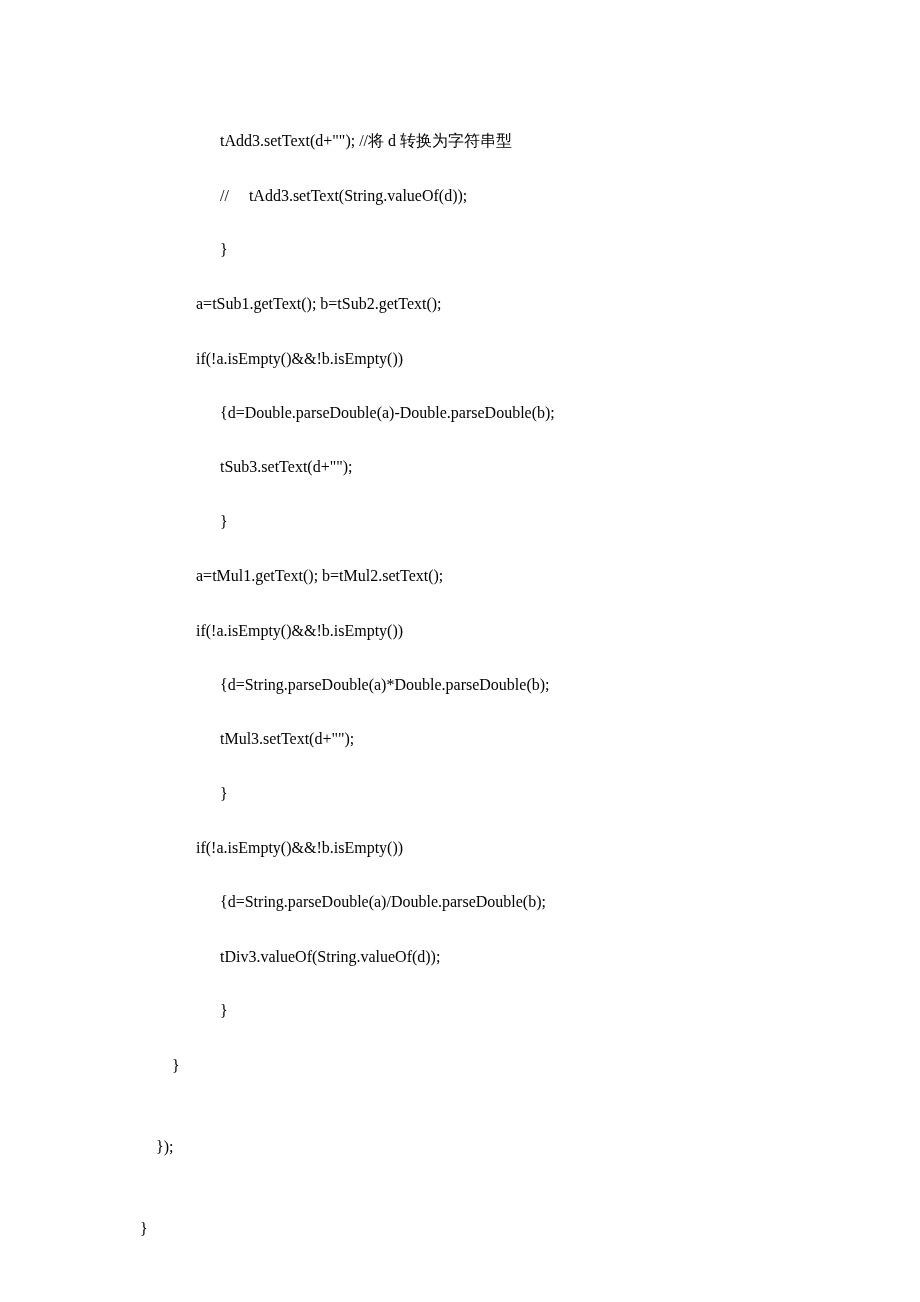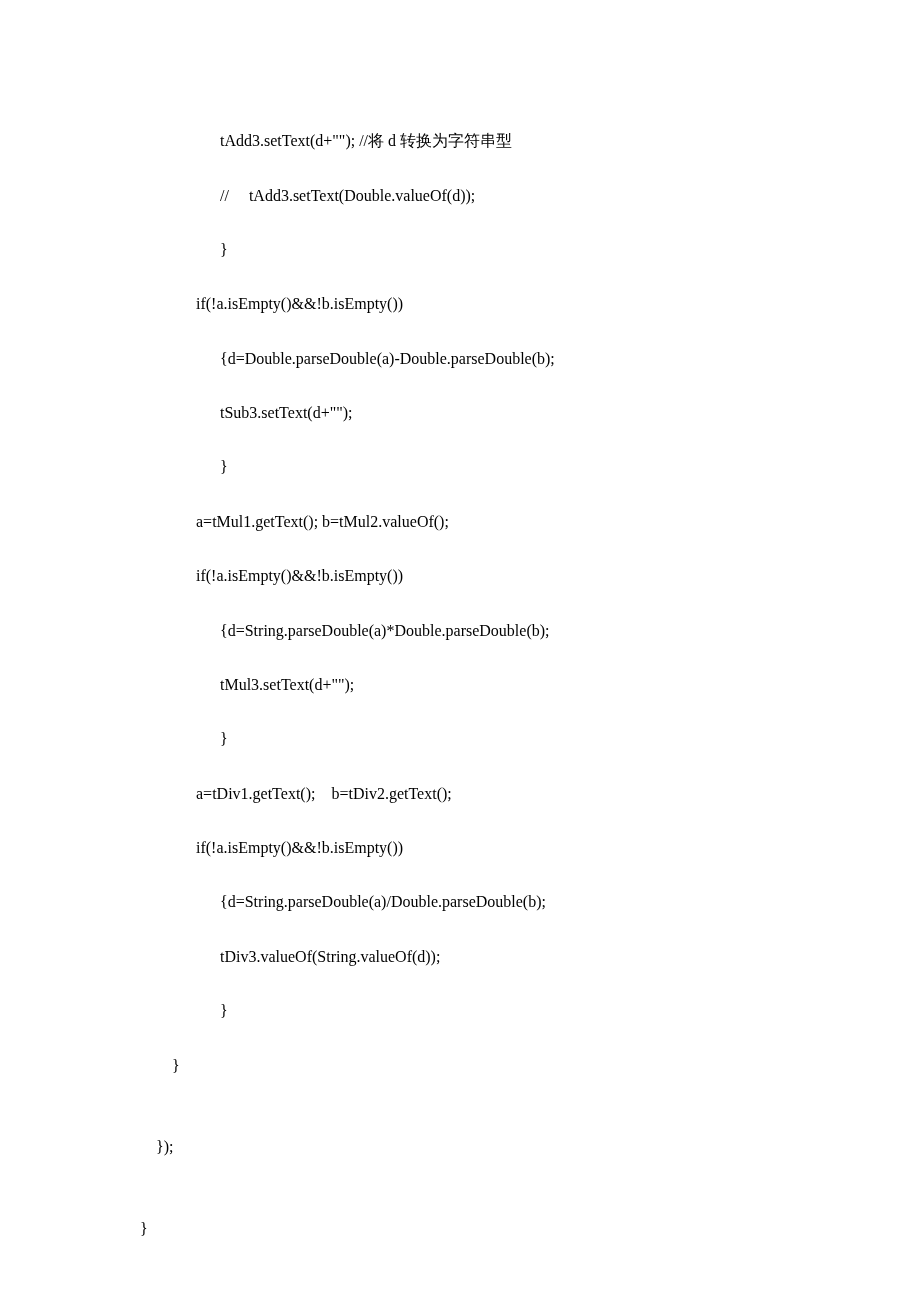--- a/index.html
+++ b/index.html
@@ -17,32 +17,32 @@
       margin-left: 140px;
       margin-bottom: 10px;
     }
     .code-line { display: block; }
   </style>
 </head>
 <body>
 
 <div class="code-block">
 <span class="code-line">                    tAdd3.setText(d+""); //将 d 转换为字符串型</span>
-<span class="code-line">                    //     tAdd3.setText(Double.valueOf(d));</span>
+<span class="code-line">                    //     tAdd3.setText(String.valueOf(d));</span>
 <span class="code-line">                    }</span>
+<span class="code-line">              a=tSub1.getText(); b=tSub2.getText();</span>
 <span class="code-line">              if(!a.isEmpty()&amp;&amp;!b.isEmpty())</span>
 <span class="code-line">                    {d=Double.parseDouble(a)-Double.parseDouble(b);</span>
 <span class="code-line">                    tSub3.setText(d+"");</span>
 <span class="code-line">                    }</span>
-<span class="code-line">              a=tMul1.getText(); b=tMul2.valueOf();</span>
+<span class="code-line">              a=tMul1.getText(); b=tMul2.setText();</span>
 <span class="code-line">              if(!a.isEmpty()&amp;&amp;!b.isEmpty())</span>
 <span class="code-line">                    {d=String.parseDouble(a)*Double.parseDouble(b);</span>
 <span class="code-line">                    tMul3.setText(d+"");</span>
 <span class="code-line">                    }</span>
-<span class="code-line">              a=tDiv1.getText();    b=tDiv2.getText();</span>
 <span class="code-line">              if(!a.isEmpty()&amp;&amp;!b.isEmpty())</span>
 <span class="code-line">                    {d=String.parseDouble(a)/Double.parseDouble(b);</span>
 <span class="code-line">                    tDiv3.valueOf(String.valueOf(d));</span>
 <span class="code-line">                    }</span>
 <span class="code-line">        }</span>
 <span class="code-line"></span>
 <span class="code-line">    });</span>
 <span class="code-line"></span>
 <span class="code-line">}</span>
 

